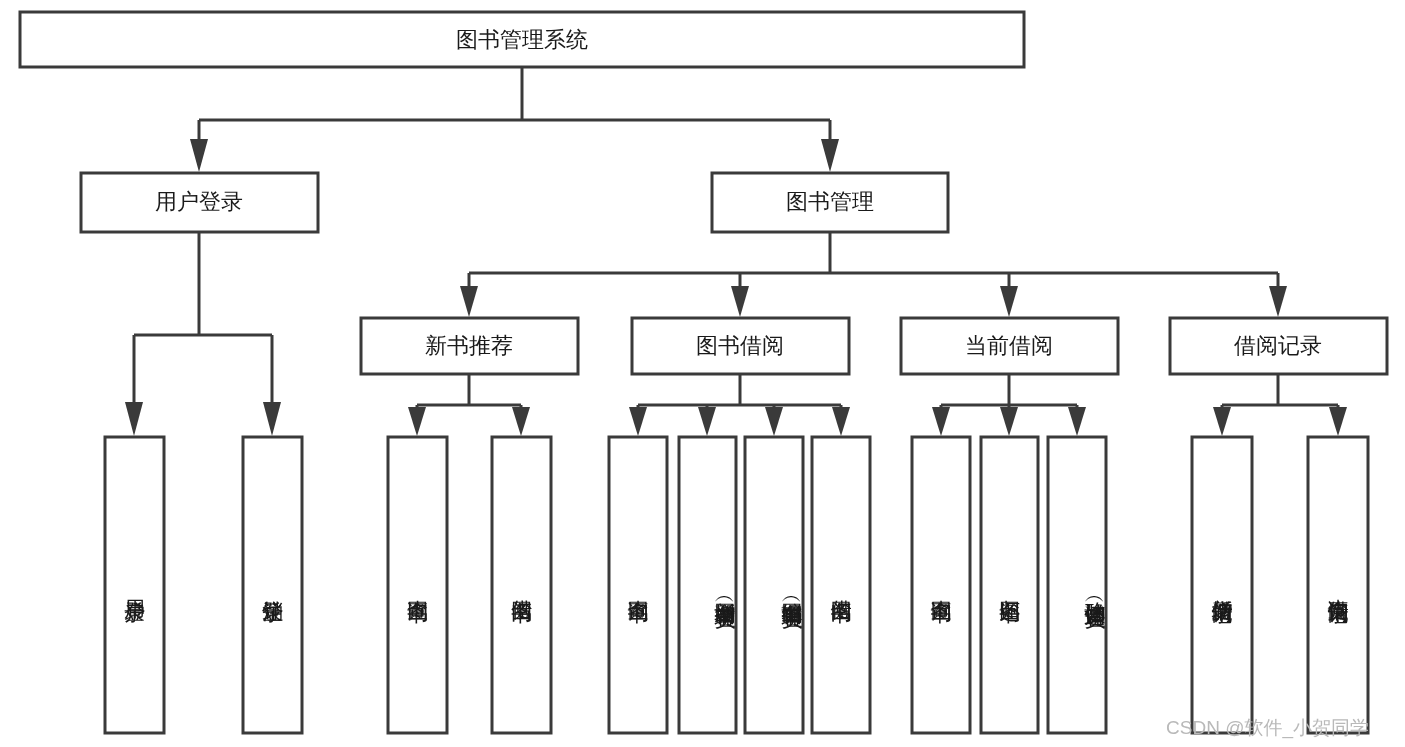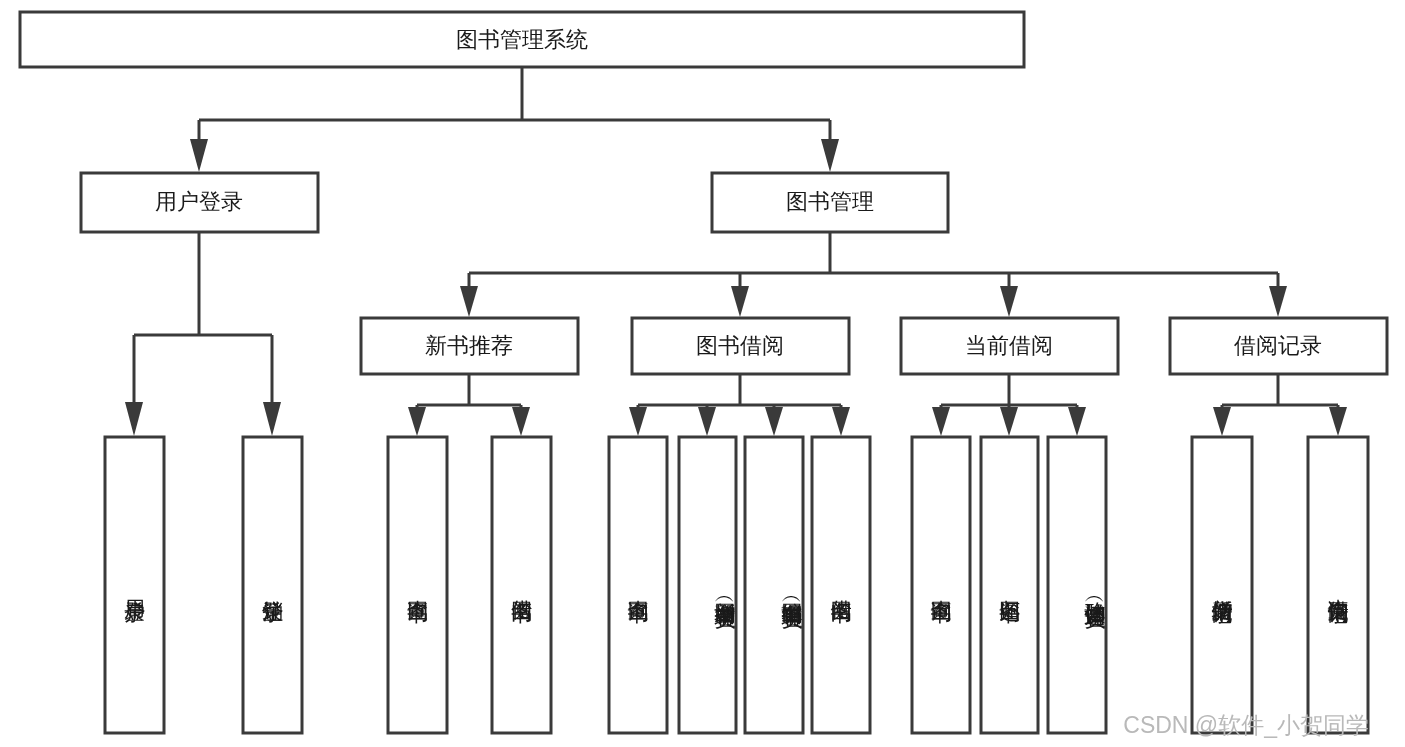--- a/index.html
+++ b/index.html
@@ -64,21 +64,21 @@
     text-align: center;
     letter-spacing: 1px;
     white-space: nowrap;
     pointer-events: none;
   }
   .watermark {
     position: absolute;
     right: 12px;
     bottom: 6px;
     font-family: "Liberation Sans", "DejaVu Sans", sans-serif;
-    font-size: 23px;
+    font-size: 19px;
     color: #b9b9b9;
     white-space: nowrap;
   }
 </style>
 </head>
 <body>
 
 <div id="diagram-root">
 
   <svg id="chart-svg" viewBox="0 0 1405 747">

